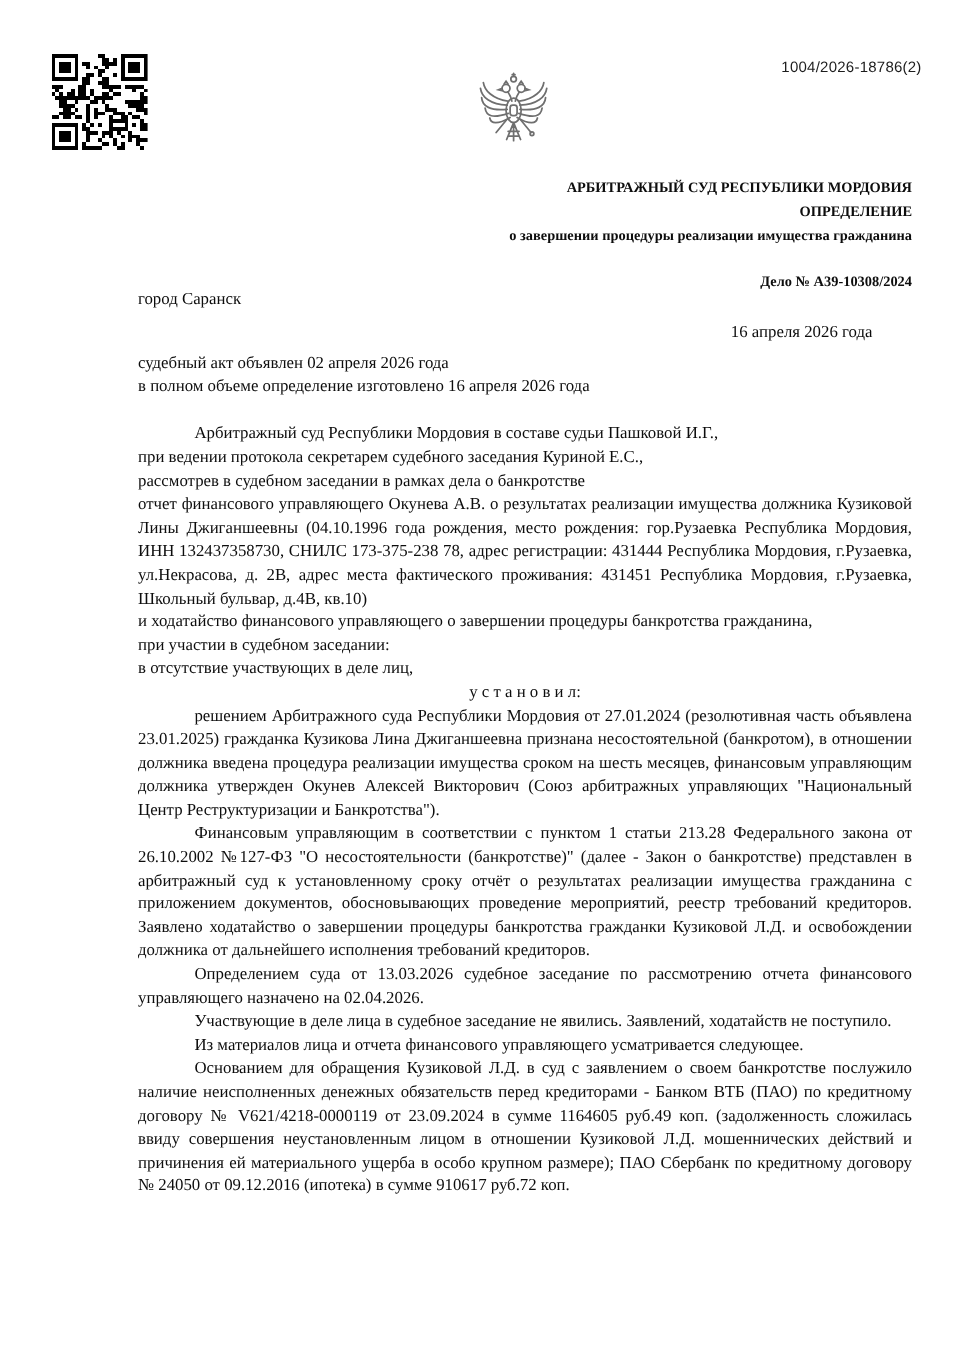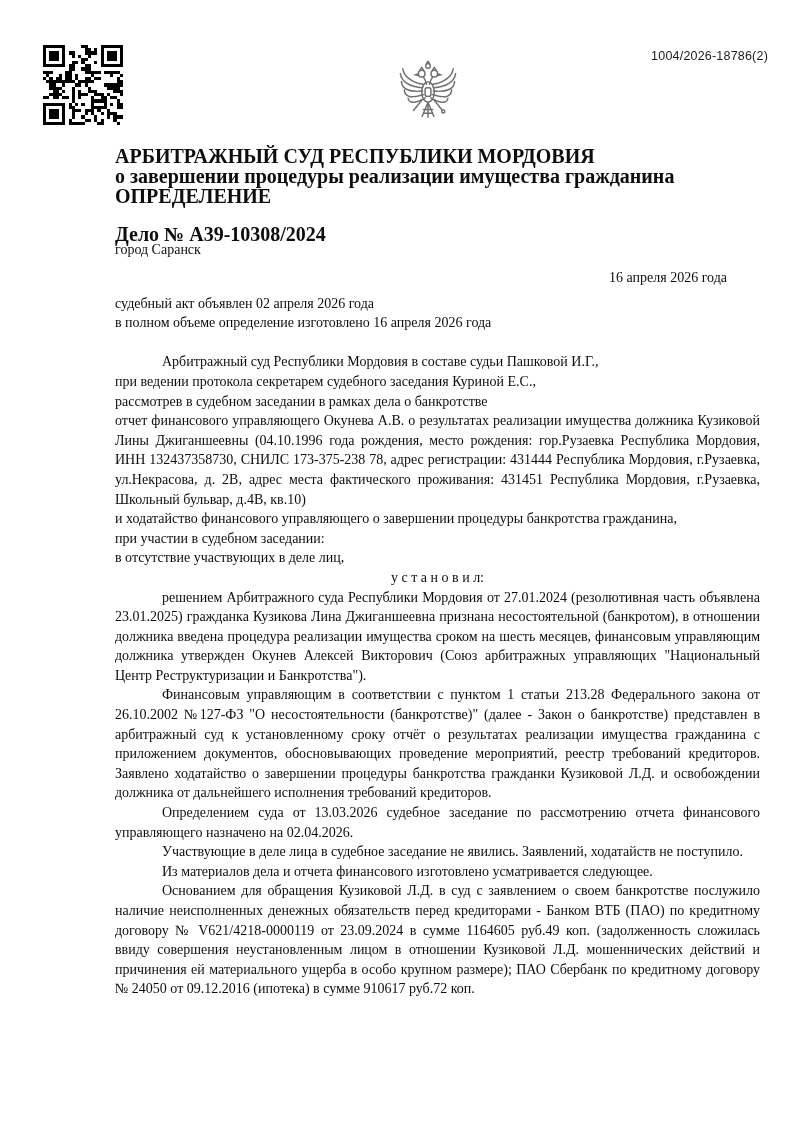--- a/index.html
+++ b/index.html
@@ -13,21 +13,21 @@
   }
   .docnum{
     position:absolute;top:49px;right:16px;
     font-family:"Liberation Sans","DejaVu Sans",sans-serif;
     font-size:12.5px;color:#1c1c1c;letter-spacing:.2px;
   }
   .qr{position:absolute;left:43px;top:45px;width:80px;height:80px;}
   .emblem{position:absolute;left:397px;top:60px;width:62px;height:66px;}
   .hdr{
     position:absolute;top:146px;left:115px;width:645px;
-    text-align:left;font-weight:bold;font-size:20px;line-height:20px;
+    text-align:right;font-weight:bold;font-size:12px;line-height:20px;
   }
   .hdr .case{margin-top:18px;}
   .content{
     position:absolute;left:115px;top:240px;width:645px;
     font-size:14px;line-height:19.6px;
   }
   .content p{margin:0;}
   .meta{display:flex;justify-content:space-between;margin-bottom:6px;}
   .meta .date{padding-right:33px;margin-top:28px;}
   .gap{height:19.6px;}
@@ -287,22 +287,22 @@
 
       <path d="M26 41 L17 52 M38 41 L47 52"></path>
       <circle cx="47.8" cy="53" r="1.6"></circle>
 
       <path d="M32 43.5 L26 58 M32 43.5 L32 59 M32 43.5 L38 58 M27.3 51 H36.7 M28 55 H36"></path>
     </svg>
   </div>
 
   <div class="hdr">
     <div>АРБИТРАЖНЫЙ СУД РЕСПУБЛИКИ МОРДОВИЯ</div>
+    <div>ОПРЕДЕЛЕНИЕ</div>
     <div>о завершении процедуры реализации имущества гражданина</div>
-    <div>ОПРЕДЕЛЕНИЕ</div>
     <div class="case">Дело № А39-10308/2024</div>
   </div>
 
   <div class="content">
     <div class="meta">
       <span>город Саранск</span>
       <span class="date">16 апреля 2026 года</span>
     </div>
 
     <p>судебный акт объявлен 02 апреля 2026 года</p>
@@ -317,17 +317,17 @@
     <p class="just">и ходатайство финансового управляющего о завершении процедуры банкротства гражданина,</p>
     <p>при участии в судебном заседании:</p>
     <p>в отсутствие участвующих в деле лиц,</p>
 
     <p class="ustanovil">у с т а н о в и л:</p>
 
     <p class="just firstindent">решением Арбитражного суда Республики Мордовия от 27.01.2024 (резолютивная часть объявлена 23.01.2025) гражданка Кузикова Лина Джиганшеевна признана несостоятельной (банкротом), в отношении должника введена процедура реализации имущества сроком на шесть месяцев, финансовым управляющим должника утвержден Окунев Алексей Викторович (Союз арбитражных управляющих "Национальный Центр Реструктуризации и Банкротства").</p>
     <p class="just firstindent">Финансовым управляющим в соответствии с пунктом 1 статьи 213.28 Федерального закона от 26.10.2002 №127-ФЗ "О несостоятельности (банкротстве)" (далее - Закон о банкротстве)  представлен в арбитражный суд к установленному сроку  отчёт о результатах реализации имущества гражданина с приложением документов, обосновывающих проведение мероприятий, реестр требований  кредиторов. Заявлено ходатайство о завершении процедуры банкротства гражданки Кузиковой Л.Д.  и освобождении должника от дальнейшего исполнения требований  кредиторов.</p>
     <p class="just firstindent">Определением суда от  13.03.2026 судебное заседание по рассмотрению отчета финансового управляющего назначено на 02.04.2026.</p>
     <p class="just firstindent">Участвующие в деле лица в судебное заседание не явились. Заявлений, ходатайств не поступило.</p>
-    <p class="just firstindent">Из материалов дела и отчета финансового изготовлено усматривается  следующее.</p>
+    <p class="just firstindent">Из материалов лица и отчета финансового управляющего усматривается  следующее.</p>
     <p class="just firstindent">Основанием для обращения  Кузиковой Л.Д. в суд с заявлением о своем банкротстве послужило наличие неисполненных денежных обязательств перед кредиторами - Банком ВТБ (ПАО) по кредитному договору № V621/4218-0000119 от 23.09.2024 в сумме 1164605 руб.49 коп. (задолженность сложилась  ввиду совершения  неустановленным лицом в отношении Кузиковой Л.Д. мошеннических действий и причинения ей материального ущерба в особо крупном размере); ПАО  Сбербанк  по кредитному договору № 24050 от 09.12.2016 (ипотека) в сумме 910617 руб.72 коп.</p>
   </div>
 
 </div>
 
 </body></html>

